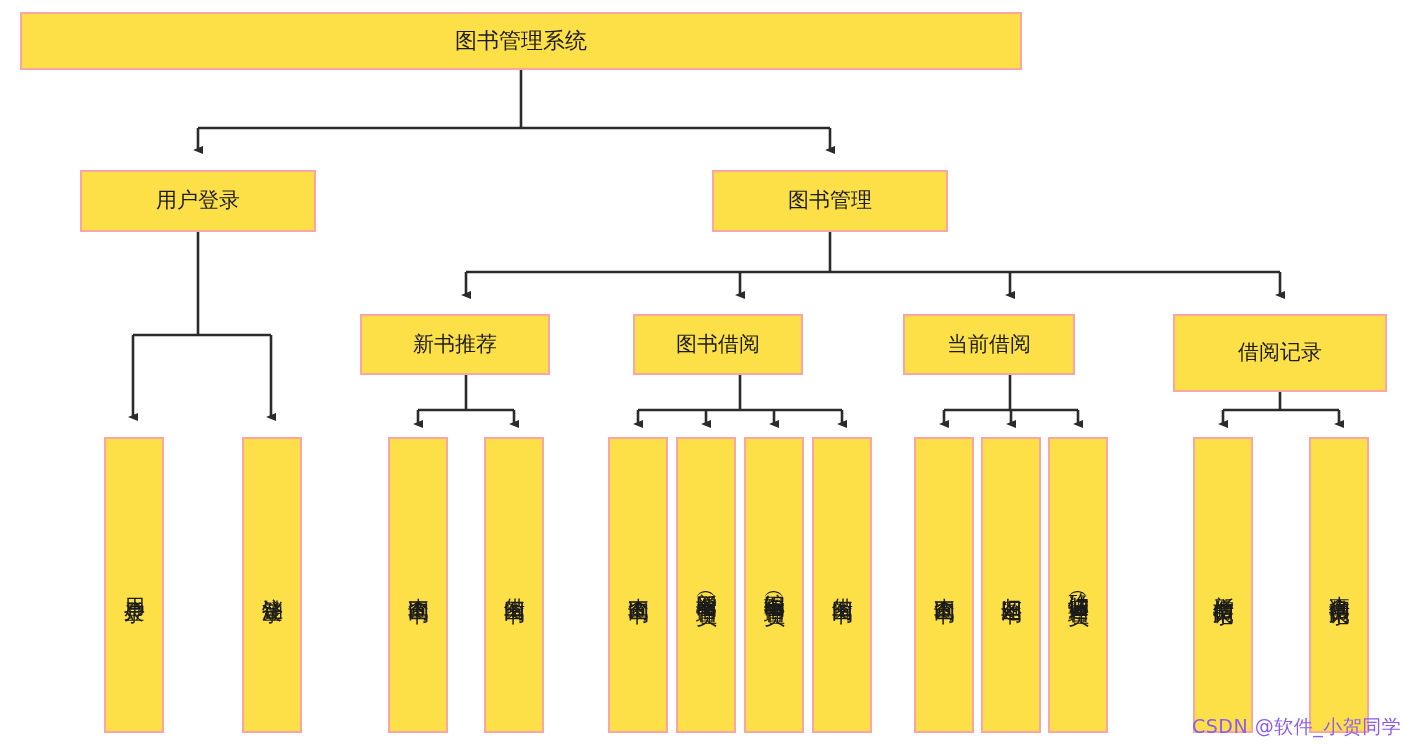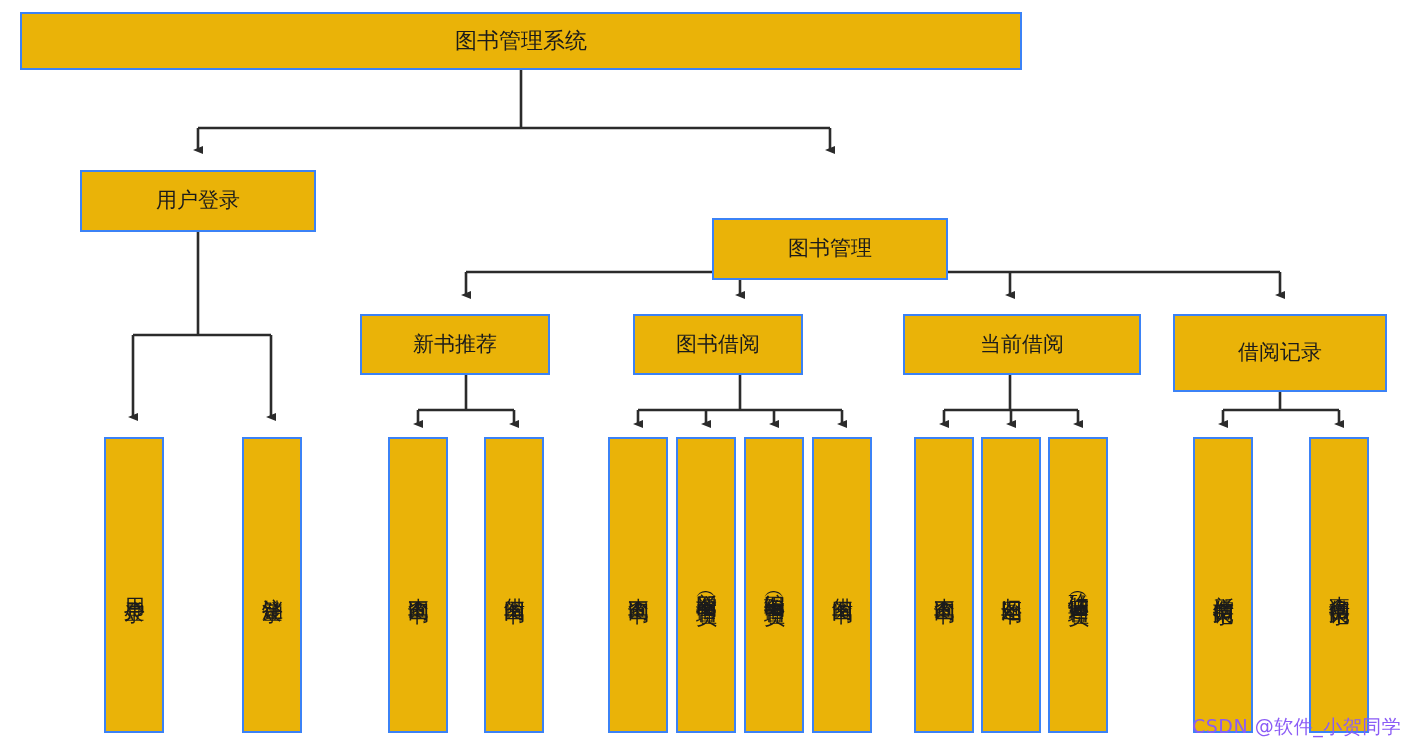--- a/index.html
+++ b/index.html
@@ -20,22 +20,22 @@
   #svg-layer {
     position: absolute;
     left: 0;
     top: 0;
     width: 1405px;
     height: 747px;
   }
   .node {
     position: absolute;
     box-sizing: border-box;
-    background: #eab308;
-    border: 2px solid #3b82f6;
+    background: #fde047;
+    border: 2px solid #fca5a5;
     display: flex;
     align-items: center;
     justify-content: center;
     color: #1b1b1b;
   }
   .node-label {
     display: block;
     text-align: center;
     line-height: 1.14;
     white-space: nowrap;
@@ -123,31 +123,31 @@
     </g>
   </svg>
 
   <div class="node root" style="left:20px; top:12px; width:1002px; height:58px;">
     <span class="node-label">图书管理系统</span>
   </div>
 
   <div class="node level2" style="left:80px; top:170px; width:236px; height:62px;">
     <span class="node-label">用户登录</span>
   </div>
-  <div class="node level2" style="left:712px; top:170px; width:236px; height:62px;margin-top:48px;">
+  <div class="node level2" style="left:712px; top:170px; width:236px; height:62px;">
     <span class="node-label">图书管理</span>
   </div>
 
   <div class="node level3" style="left:360px; top:314px; width:190px; height:61px;">
     <span class="node-label">新书推荐</span>
   </div>
   <div class="node level3" style="left:633px; top:314px; width:170px; height:61px;">
     <span class="node-label">图书借阅</span>
   </div>
-  <div class="node level3" style="left:903px; top:314px; width:238px; height:61px;">
+  <div class="node level3" style="left:903px; top:314px; width:172px; height:61px;">
     <span class="node-label">当前借阅</span>
   </div>
   <div class="node level3" style="left:1173px; top:314px; width:214px; height:78px;">
     <span class="node-label">借阅记录</span>
   </div>
 
   <div class="node leaf" style="left:104px; top:437px; width:60px; height:296px;">
     <span class="node-label">用户登录</span>
   </div>
   <div class="node leaf" style="left:242px; top:437px; width:60px; height:296px;">

